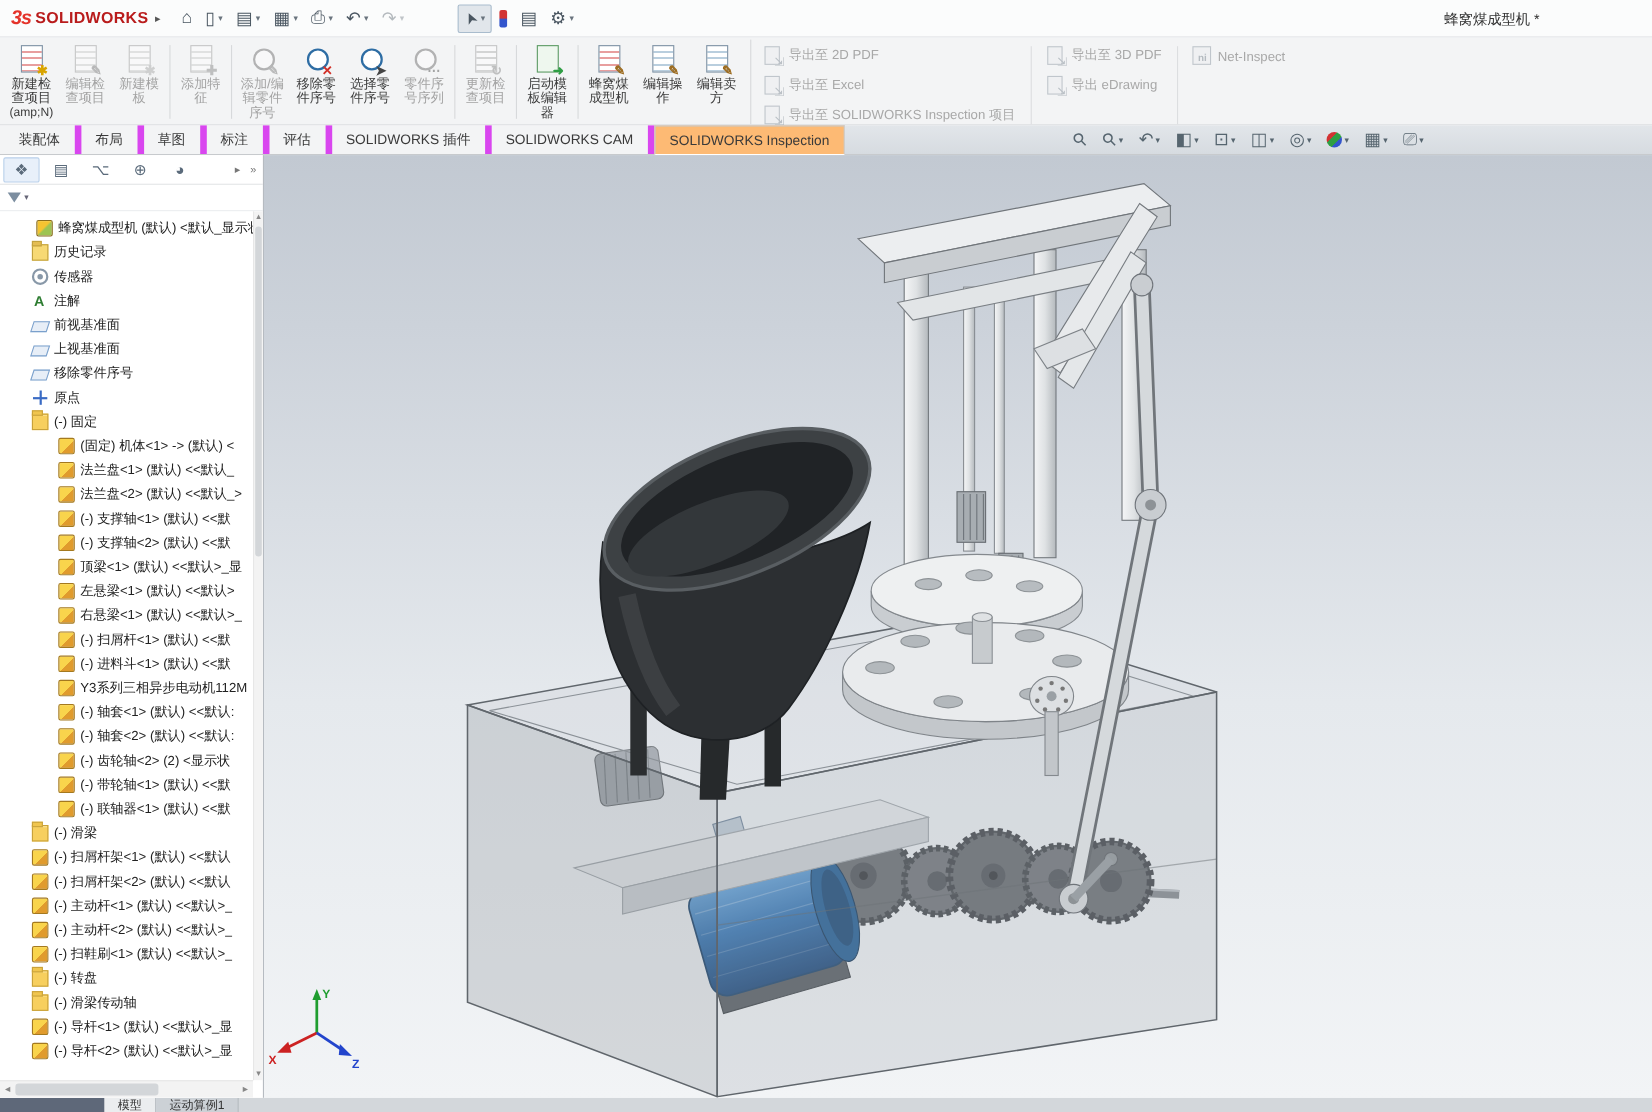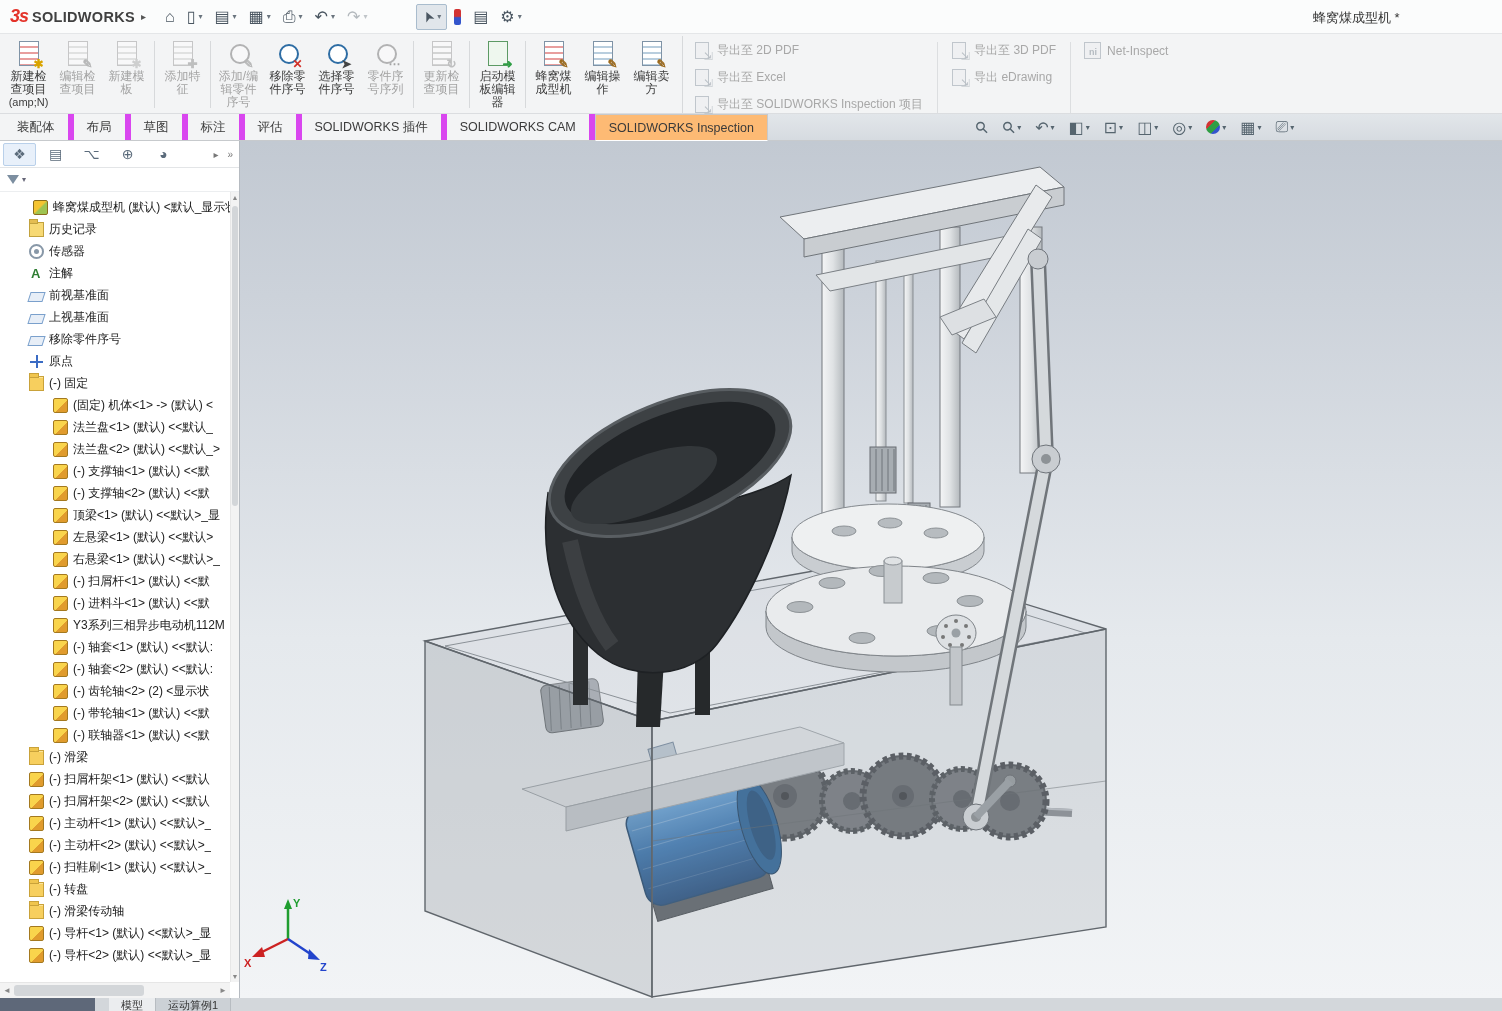--- a/index.html
+++ b/index.html
@@ -2,21 +2,21 @@
 <html><head>
 <meta charset="utf-8">
 <style>
   * { box-sizing: border-box; margin:0; padding:0; }
   html,body { width:1502px; height:1011px; overflow:hidden; font-family:"Liberation Sans", sans-serif; background:#f3f4f5; }
 
   
   .titlebar { height:34px; background:#fbfcfc; border-bottom:1px solid #e4e6e8; display:flex; align-items:center; position:relative; padding-left:10px; }
   .logo { display:flex; align-items:center; gap:4px; margin-right:14px; }
   .logo-mark { color:#e4332a; font-weight:bold; font-style:italic; font-size:18px; letter-spacing:-1px; }
-  .logo-text { color:#404040; font-weight:bold; font-size:14.5px; letter-spacing:.3px; }
+  .logo-text { color:#b91c1c; font-weight:bold; font-size:14.5px; letter-spacing:.3px; }
   .logo-caret { color:#555; font-size:10px; margin-left:2px; }
   .qtools { display:flex; align-items:center; gap:2px; }
   .qitem { display:flex; align-items:center; height:26px; padding:0 5px; border-radius:2px; color:#4a5661; font-size:16px; }
   .qitem .qcaret { font-size:8px; color:#6a747e; margin-left:3px; }
   .qitem.pressed { background:#e1e6eb; border:1px solid #a9bccd; }
   .qitem.disabled { opacity:.4; }
   .qitem.gapL { margin-left:42px; }
   .qi-select-cursor-icon .qglyph { display:inline-block; transform:rotate(-115deg); font-size:14px; }
   .qi-instant3d-icon .qglyph { width:7px; height:16px; border-radius:2px; background:linear-gradient(180deg,#d23333 0 45%, #3355cc 55%); display:inline-block; }
   .doc-title { position:absolute; left:1313px; top:9px; font-size:13px; color:#333; white-space:nowrap; }
@@ -109,21 +109,21 @@
   .hscroll { position:absolute; left:0; right:9px; bottom:0; height:16px; background:#f3f3f3; border-top:1px solid #e6e6e6; }
   .hs-left, .hs-right { position:absolute; top:3px; font-size:8px; color:#888; }
   .hs-left { left:3px; } .hs-right { right:3px; }
   .hthumb { position:absolute; left:14px; width:130px; top:2px; bottom:2px; background:#d3d6d9; border-radius:3px; }
 
   .viewport { flex:1; position:relative; overflow:hidden;
      background:linear-gradient(180deg,#c2c9d2 0%,#ccd2da 18%,#e5e9ed 58%,#f2f4f6 100%); }
   .viewport svg { display:block; }
 
   
-  .statusbar { height:13px; display:flex; background:#d3d7db; overflow:hidden; font-size:11px; line-height:15px;gap:14px; }
+  .statusbar { height:13px; display:flex; background:#d3d7db; overflow:hidden; font-size:11px; line-height:15px; }
   .sb-corner { width:95px; background:#5e6879; flex:none; }
   .stab { padding:0 12px; border-right:1px solid #b7bcc1; color:#333; white-space:nowrap; background:#ccd1d6; }
   .stab.active { background:#ebedef; }
 </style>
 </head>
 <body>
 
 <div class="titlebar">
   <div class="logo">
     <span class="logo-mark">3s</span>

